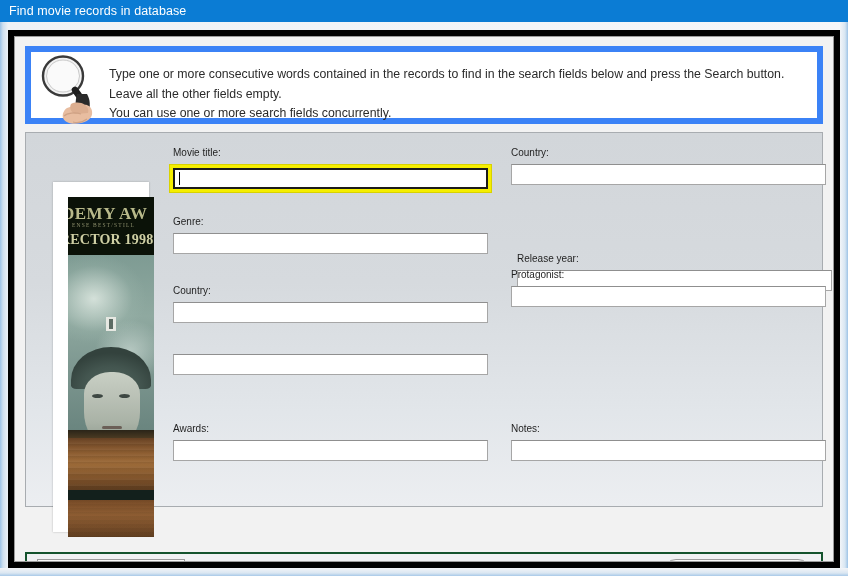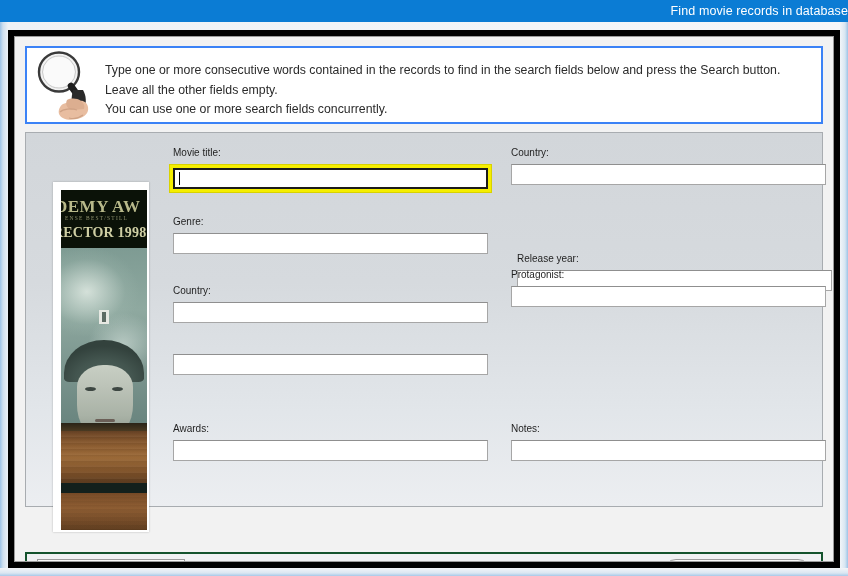--- a/index.html
+++ b/index.html
@@ -19,21 +19,20 @@
   }
 
   
   .titlebar {
     position: absolute;
     left: 0; top: 0;
     width: 848px; height: 22px;
     background: #0b7cd4;
     display: flex;
     align-items: center;
-    justify-content: flex-end;
   }
   .titlebar-text {
     color: #ffffff;
     font-size: 12.5px;
     padding-left: 9px;
     letter-spacing: 0.1px;
     white-space: nowrap;
   }
 
   
@@ -72,21 +71,21 @@
     border: 1px solid #9a9a9a;
     overflow: hidden;
   }
 
   
   .instr {
     position: absolute;
     left: 10px; top: 9px;
     width: 798px; height: 78px;
     background: #ffffff;
-    border: 2px solid #3b82f6;
+    border: 6px solid #3b82f6;
     display: flex;
     align-items: flex-start;
   }
   .magnifier {
     position: relative;
     width: 76px; height: 74px;
     flex: 0 0 76px;
   }
   .magnifier svg { display: block; }
   .instr-lines {
@@ -108,21 +107,21 @@
     background: linear-gradient(to bottom, #d2d6da 0%, #d6dade 40%, #e2e6ea 75%, #eceef1 100%);
     border: 1px solid #a8acb0;
   }
 
   
   .poster-wrap {
     position: absolute;
     left: 27px; top: 49px;
     width: 96px; height: 350px;
     background: #ffffff;
-    padding: 8px;
+    padding: 15px;
     box-shadow: 0 0 2px rgba(0,0,0,0.25);
   }
   .poster {
     position: relative;
     width: 86px; height: 340px;
     overflow: hidden;
     background: #10160f;
   }
   .poster-banner {
     position: absolute;

